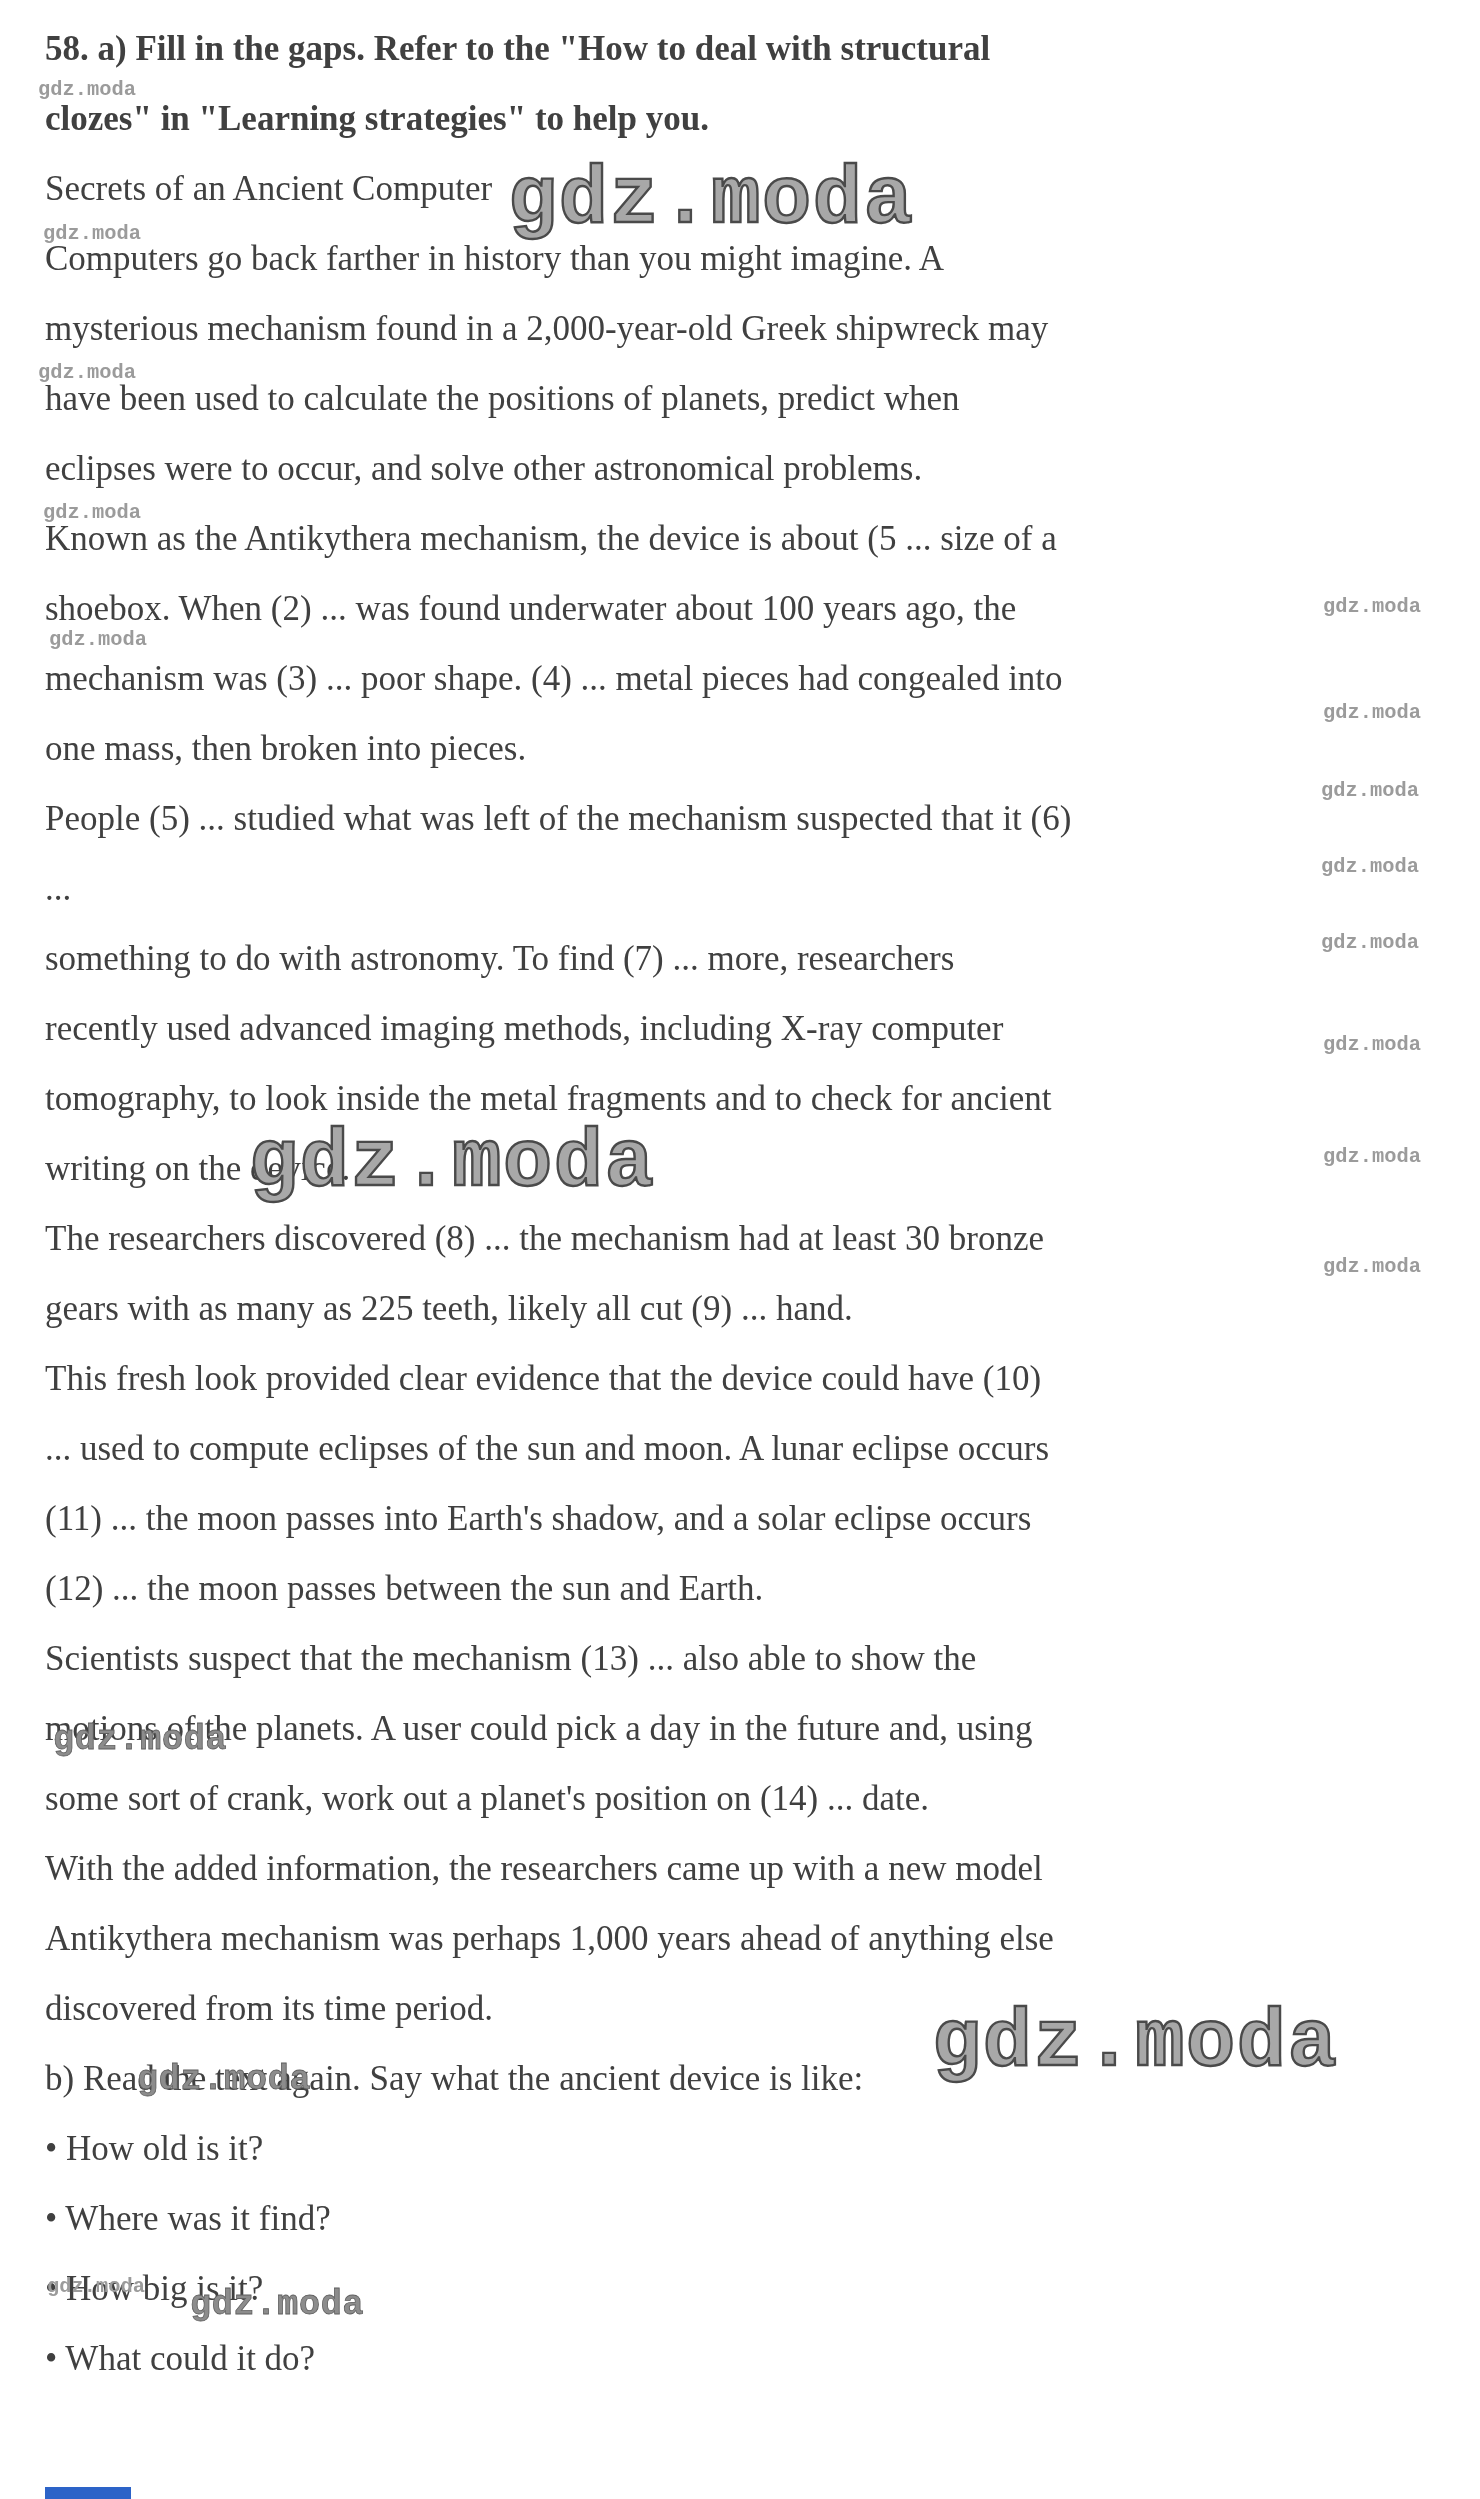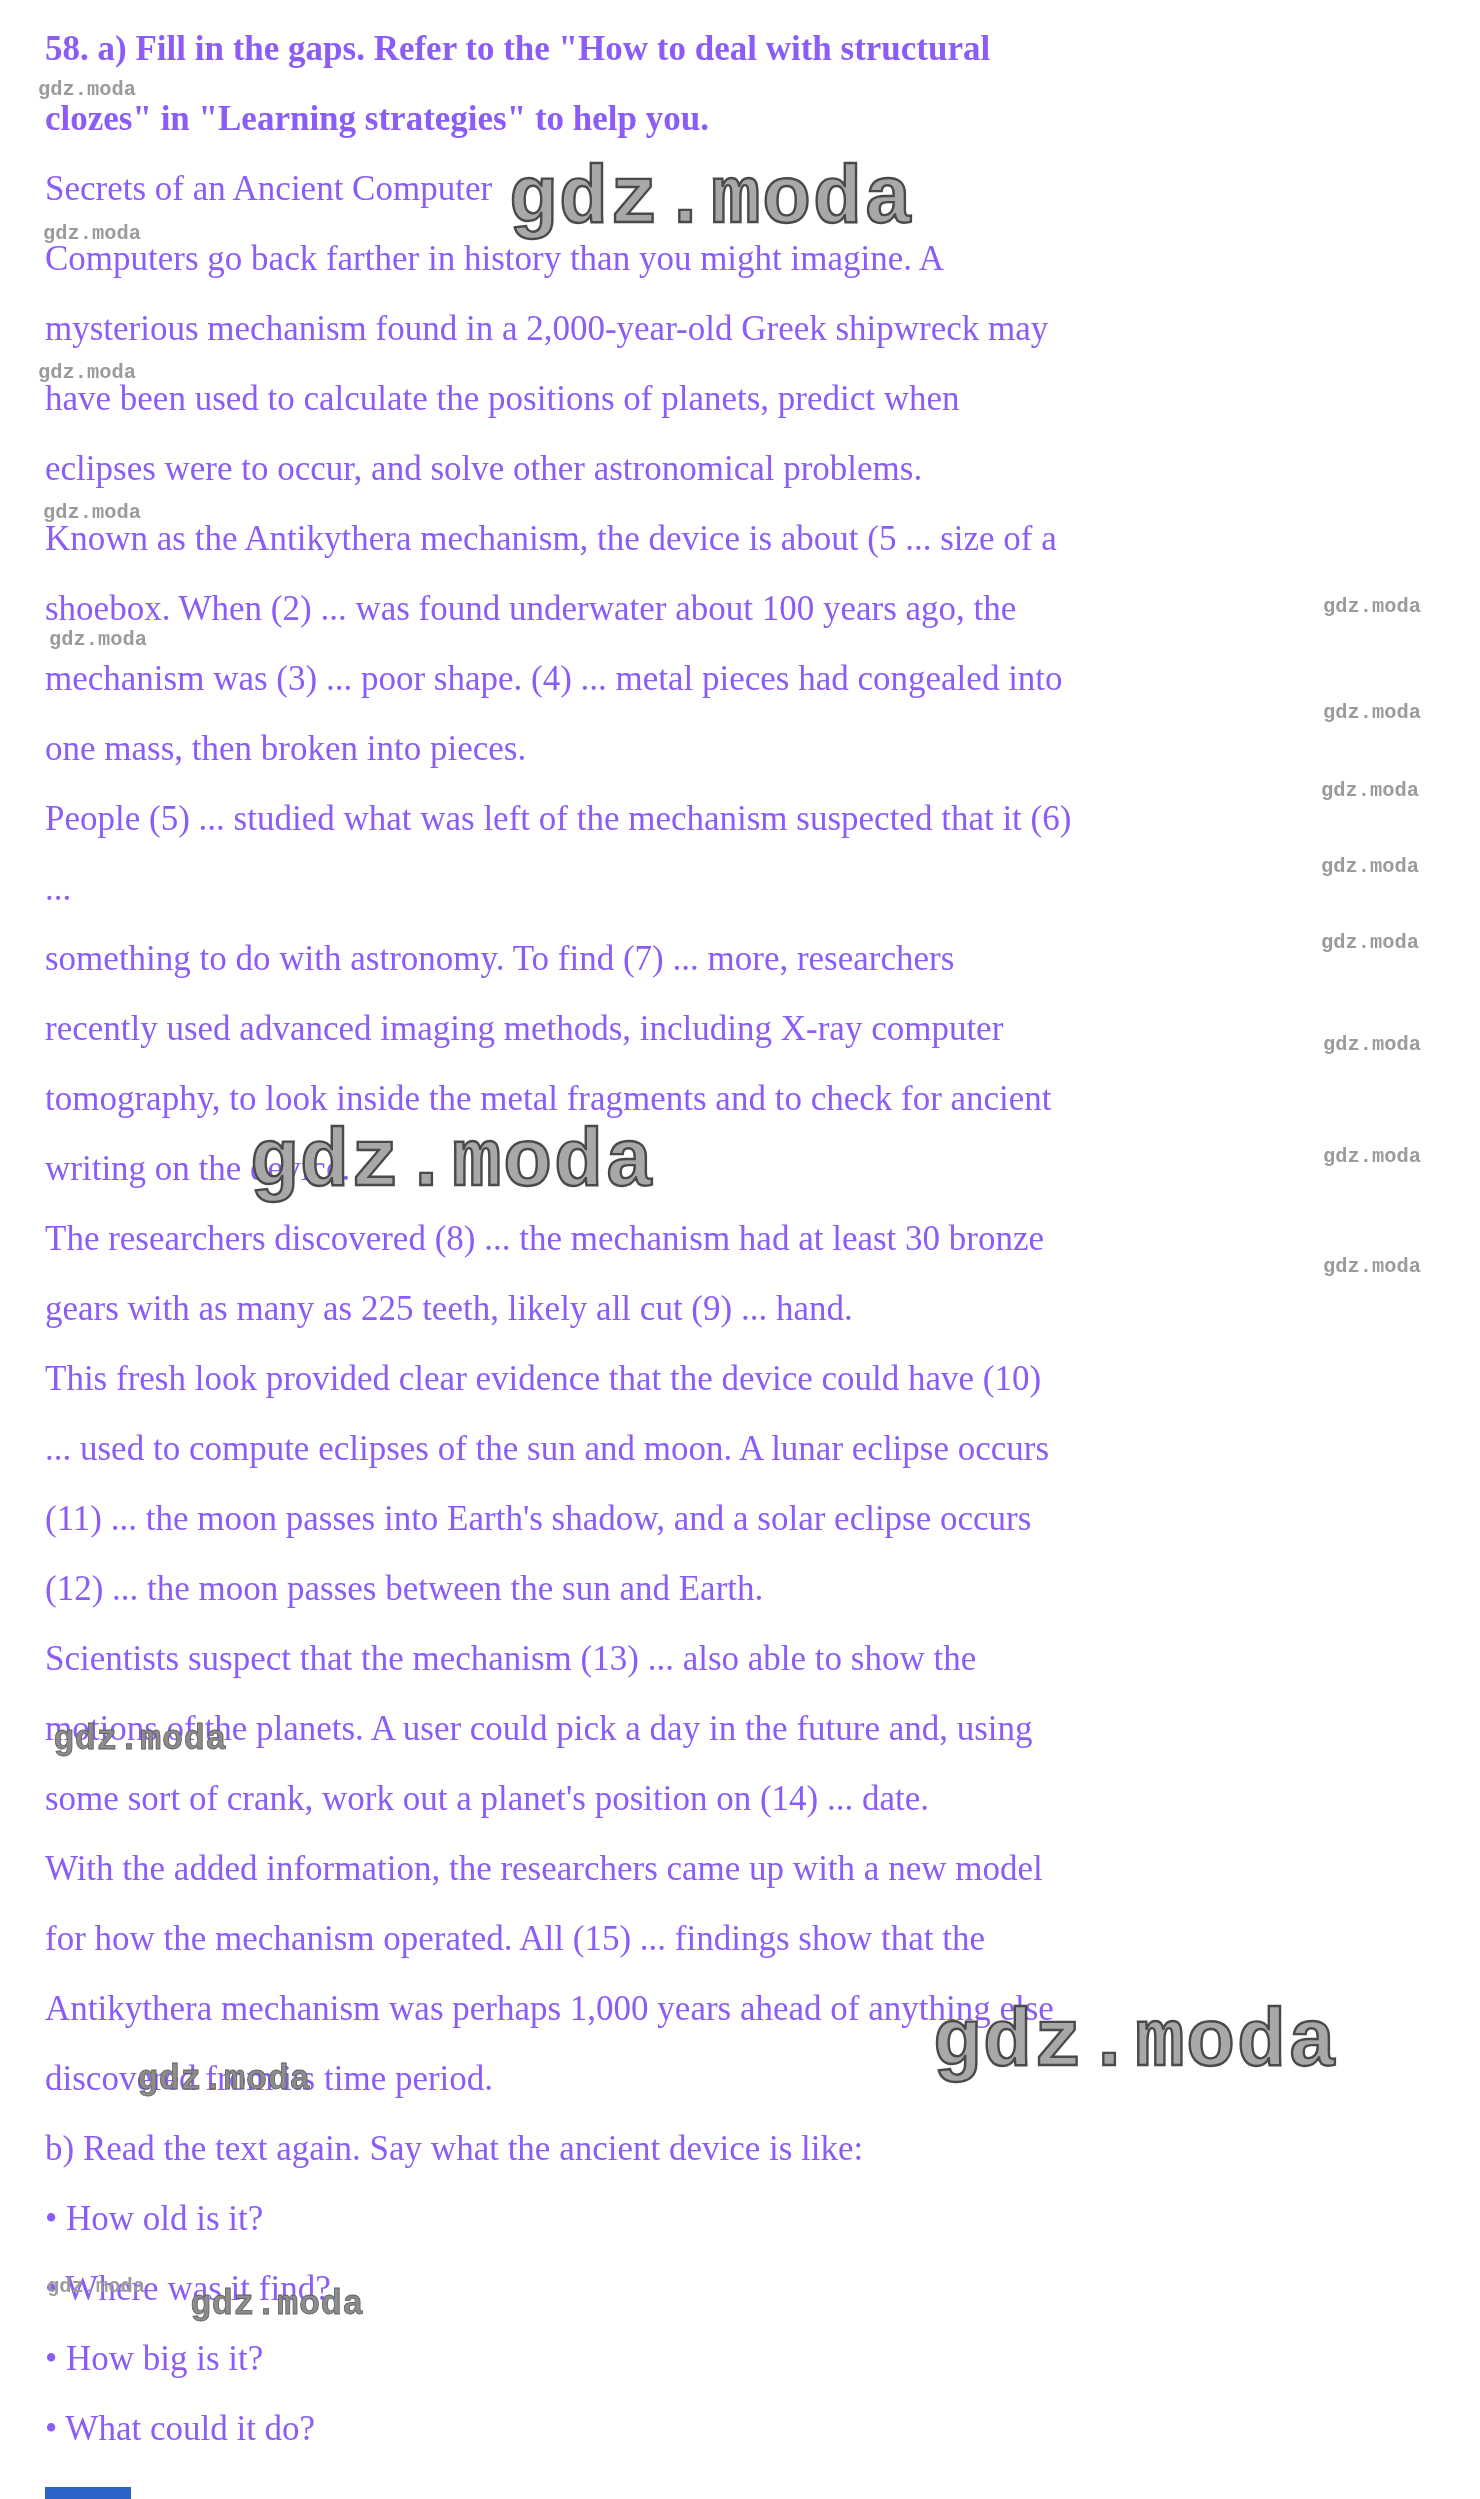--- a/index.html
+++ b/index.html
@@ -12,21 +12,21 @@
   }
   .page{
     position:absolute;
     left:45px;top:14px;right:47px;
     color:#0d0d0d;
   }
   .line{
     font-size:35px;
     line-height:70px;
     white-space:pre;
-    color:#8b5cf6;
+    color:#404040;
   }
   .line.bold{font-weight:bold;}
   .wm{
     position:absolute;
     font-family:Liberation Mono, monospace;
     font-weight:bold;
     white-space:nowrap;
     pointer-events:none;
   }
   .wm-small{
@@ -75,21 +75,20 @@
     <div class="line">The researchers discovered (8) ... the mechanism had at least 30 bronze</div>
     <div class="line">gears with as many as 225 teeth, likely all cut (9) ... hand.</div>
     <div class="line">This fresh look provided clear evidence that the device could have (10)</div>
     <div class="line">... used to compute eclipses of the sun and moon. A lunar eclipse occurs</div>
     <div class="line">(11) ... the moon passes into Earth's shadow, and a solar eclipse occurs</div>
     <div class="line">(12) ... the moon passes between the sun and Earth.</div>
     <div class="line">Scientists suspect that the mechanism (13) ... also able to show the</div>
     <div class="line">motions of the planets. A user could pick a day in the future and, using</div>
     <div class="line">some sort of crank, work out a planet's position on (14) ... date.</div>
     <div class="line">With the added information, the researchers came up with a new model</div>
-    <div class="line">for how the mechanism operated. All (15) ... findings show that the</div>
     <div class="line">Antikythera mechanism was perhaps 1,000 years ahead of anything else</div>
     <div class="line">discovered from its time period.</div>
     <div class="line">b) Read the text again. Say what the ancient device is like:</div>
     <div class="line">• How old is it?</div>
     <div class="line">• Where was it find?</div>
     <div class="line">• How big is it?</div>
     <div class="line">• What could it do?</div>
   </div>
 <div class="blue-bar" style="background: rgb(44, 99, 200);"></div>
 

